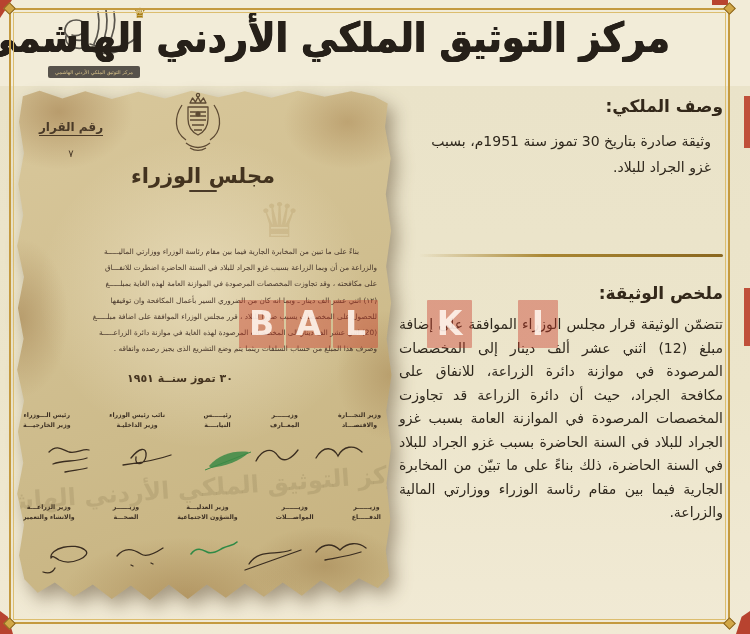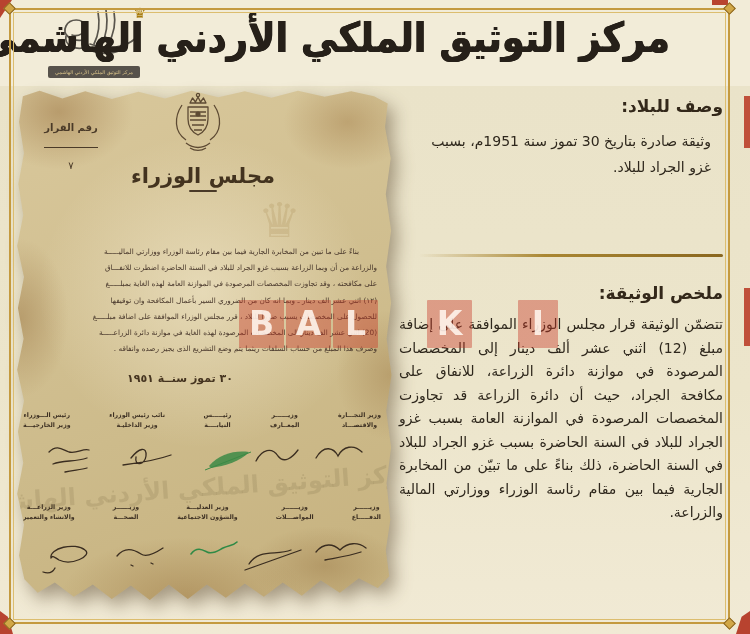--- a/index.html
+++ b/index.html
@@ -37,21 +37,21 @@
       radial-gradient(ellipse 60% 42% at 50% 40%,rgba(247,239,214,.55),rgba(247,239,214,0) 72%),
       radial-gradient(ellipse 28% 16% at 12% 5%,rgba(146,104,53,.45),transparent 70%),
       radial-gradient(ellipse 24% 13% at 88% 7%,rgba(156,116,62,.4),transparent 70%),
       radial-gradient(ellipse 18% 22% at 2% 45%,rgba(141,100,50,.38),transparent 70%),
       radial-gradient(ellipse 20% 18% at 99% 56%,rgba(150,112,60,.35),transparent 70%),
       radial-gradient(ellipse 45% 16% at 45% 99%,rgba(158,122,70,.5),transparent 72%),
       radial-gradient(ellipse 28% 11% at 82% 93%,rgba(150,115,65,.4),transparent 70%),
       linear-gradient(160deg,#d9c89c,#cdbb8b 60%,#c6b17e);}
   .crest{position:absolute;left:153px;top:5px;}
   .dec{position:absolute;left:22px;top:30px;width:72px;text-align:center;color:#4a3a28;direction:rtl;}
-  .dec-label{font-size:10px;font-weight:bold;border-bottom:1px solid #4a3a28;padding-bottom:14px;display:inline-block;}
+  .dec-label{font-size:12px;font-weight:bold;border-bottom:1px solid #4a3a28;padding-bottom:1px;display:inline-block;}
   .dec-num{font-size:10px;margin-top:12px;}
   .doc-title{position:absolute;left:0;right:0;top:78px;text-align:center;font-size:21px;font-weight:bold;color:#43331f;}
   .doc-title-rule{position:absolute;left:176px;top:104px;width:28px;height:2px;background:#4a3a28;border-radius:2px;}
   .doc-body{position:absolute;right:16px;left:12px;top:158px;direction:rtl;text-align:right;color:#47362a;}
   .bline{font-size:7.3px;line-height:16.2px;white-space:nowrap;overflow:hidden;}
   .bline.indent{padding-right:18px;}
   .doc-date{position:absolute;left:70px;top:286px;width:150px;font-size:11px;font-weight:bold;color:#44331f;}
   .sigrow{position:absolute;right:12px;left:10px;display:flex;justify-content:space-between;direction:rtl;}
   .sigrow.r1{top:324px;}
   .sigrow.r2{top:416px;}
@@ -202,21 +202,21 @@
     </div>
   </div>
 
   <div class="tile" style="right:auto;left:239px;width:45px;">B</div>
   <div class="tile" style="right:auto;left:286px;width:45px;">A</div>
   <div class="tile" style="right:auto;left:333px;width:45px;">L</div>
   <div class="tile" style="right:auto;left:427px;width:45px;">K</div>
   <div class="tile" style="right:auto;left:518px;width:40px;">I</div>
 
   <div class="info">
-    <h2>وصف للبلاد:</h2>
+    <h2>وصف الملكي:</h2>
     <p class="body1">وثيقة صادرة بتاريخ 30 تموز سنة 1951م، بسبب غزو الجراد للبلاد.</p>
     <div class="divider"></div>
     <h2>ملخص الوثيقة:</h2>
     <p class="body2">تتضمّن الوثيقة قرار مجلس الوزراء الموافقة على إضافة مبلغ (12) اثني عشر ألف دينار إلى المخصصات المرصودة في موازنة دائرة الزراعة، للانفاق على مكافحة الجراد، حيث أن دائرة الزراعة قد تجاوزت المخصصات المرصودة في الموازنة العامة بسبب غزو الجراد للبلاد في السنة الحاضرة بسبب غزو الجراد للبلاد في السنة الحاضرة، ذلك بناءً على ما تبيّن من المخابرة الجارية فيما بين مقام رئاسة الوزراء ووزارتي المالية والزراعة.</p>
   </div>
 
   <div class="frame">
       <div class="frame-in"></div>
     </div>
   <div class="knot tl"></div>

